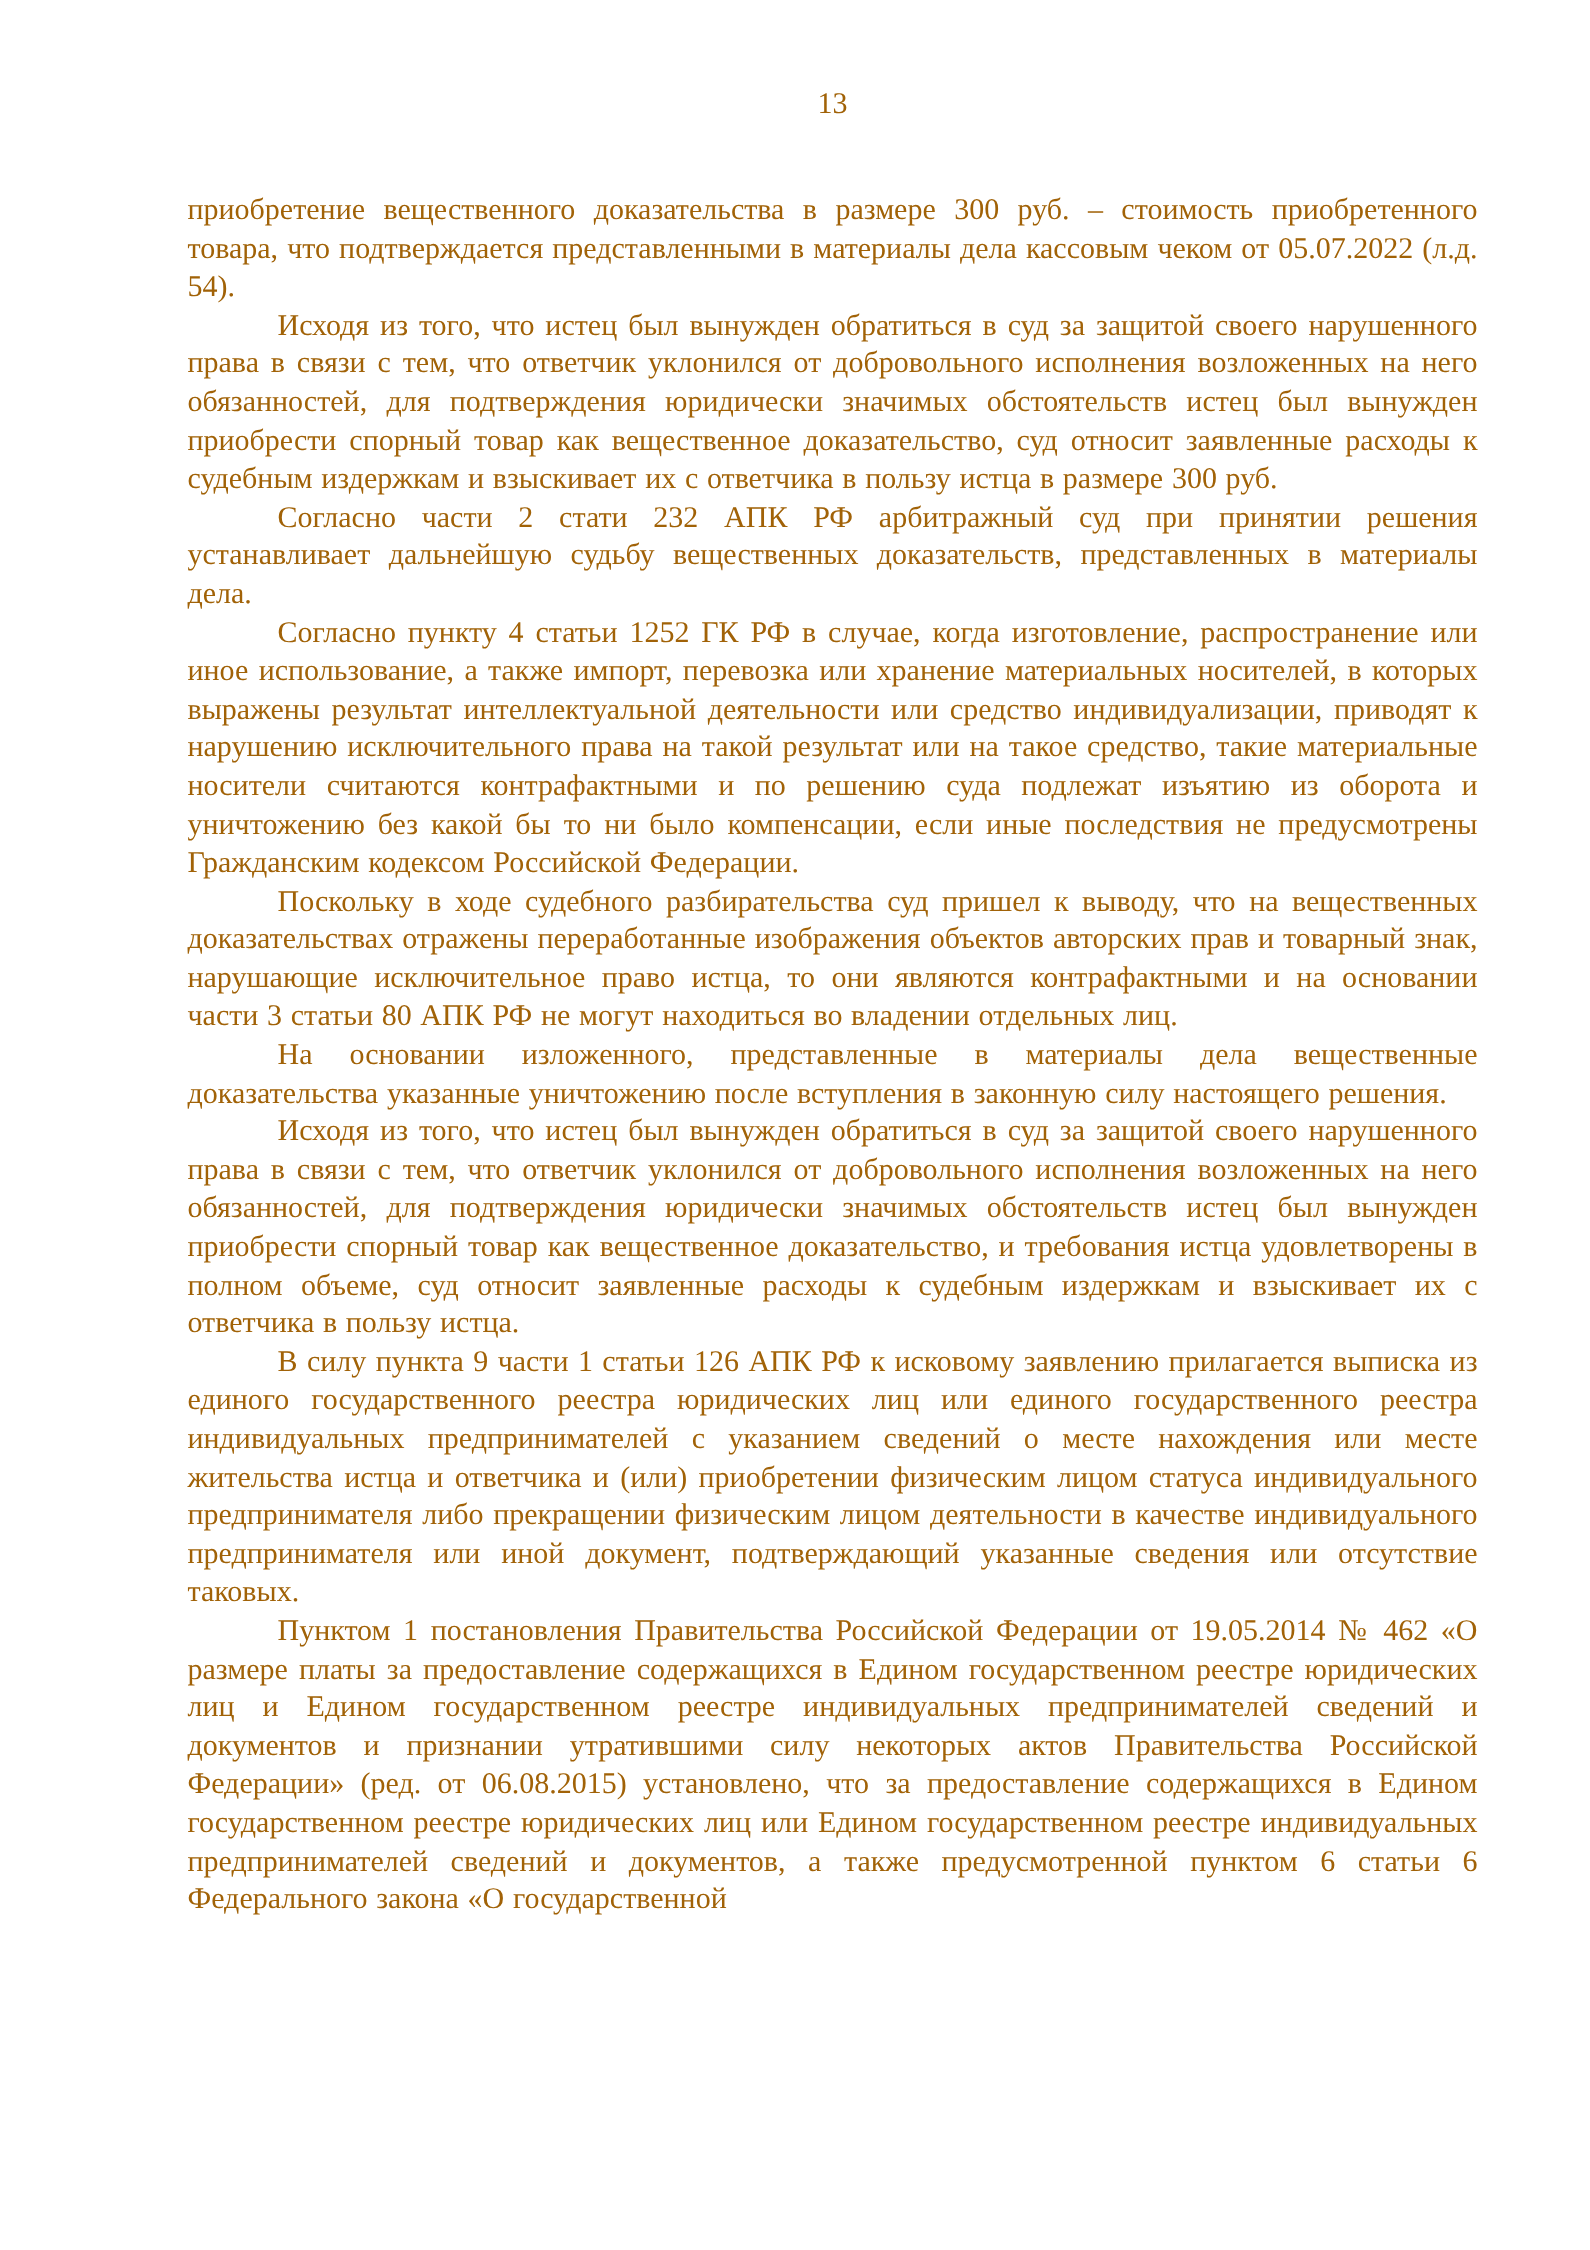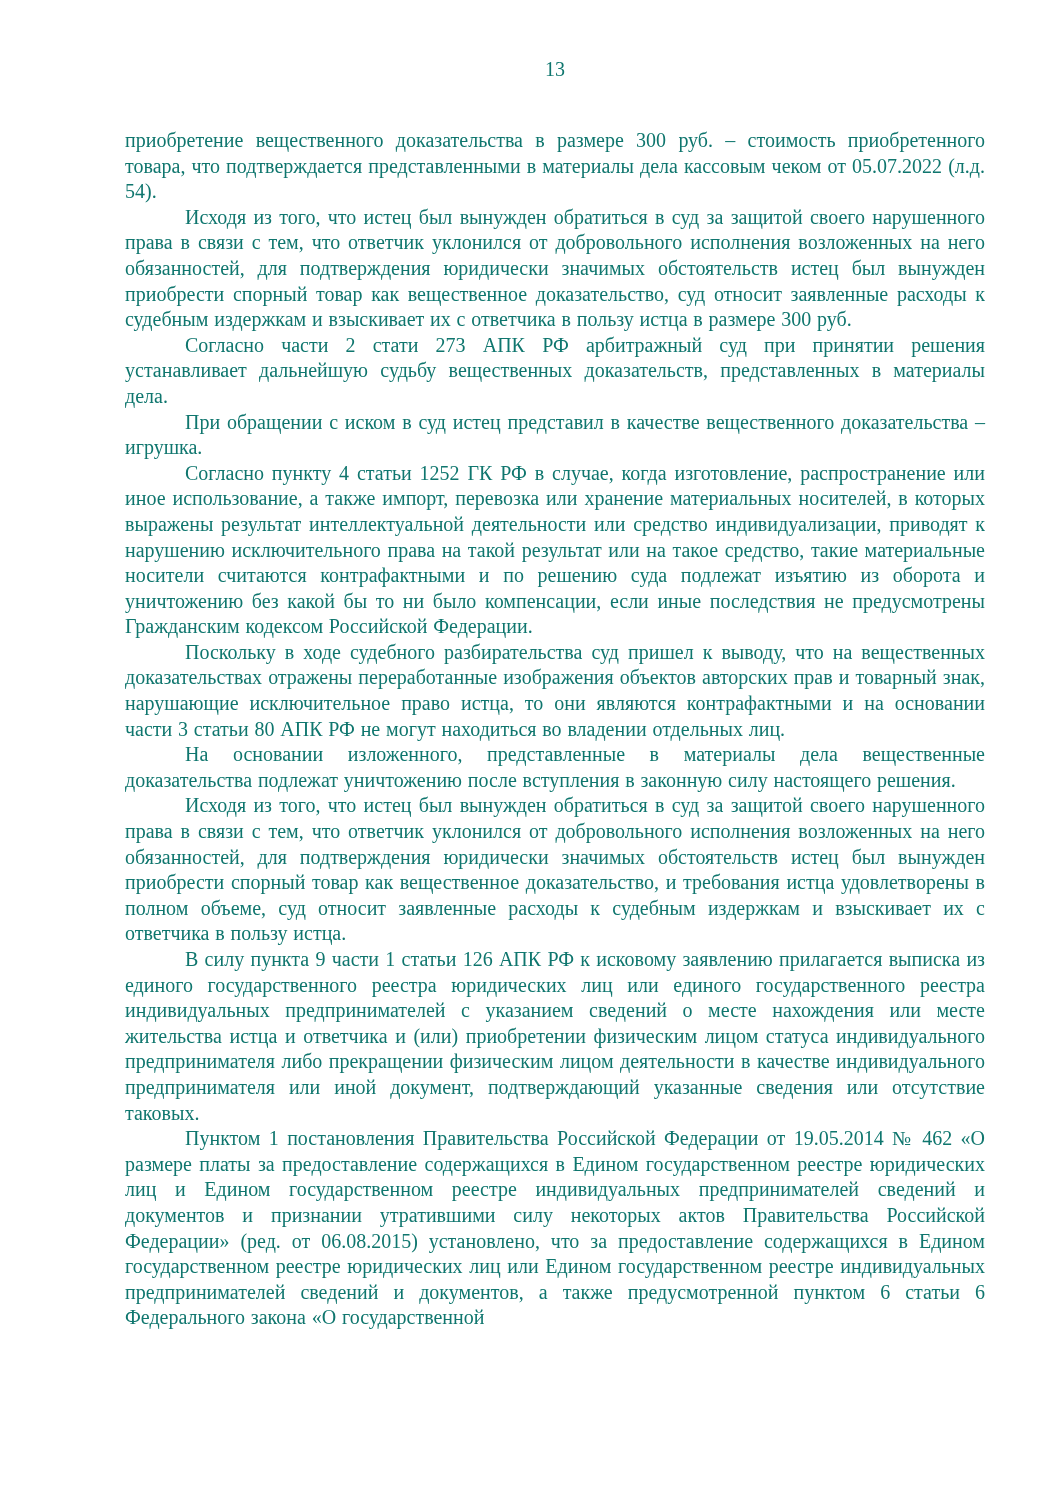--- a/index.html
+++ b/index.html
@@ -5,21 +5,21 @@
   html, body {
     margin: 0;
     padding: 0;
     background: #ffffff;
   }
   .page {
     position: relative;
     width: 1060px;
     height: 1500px;
     background: #ffffff;
-    color: #0f766e;
+    color: #a16207;
     font-family: "Liberation Serif", "DejaVu Serif", serif;
     overflow: hidden;
     box-sizing: border-box;
     padding: 56px 75px 0 125px;
   }
   .page-number {
     text-align: center;
     font-size: 20px;
     line-height: 26px;
     margin: 0 0 46px 0;
@@ -39,22 +39,21 @@
   }
 </style>
 </head>
 <body>
 
 <div class="page">
   <div class="page-number">13</div>
   <div class="doc-body">
       <p class="para no-indent">приобретение вещественного доказательства в размере 300 руб. – стоимость приобретенного товара, что подтверждается представленными в материалы дела кассовым чеком от 05.07.2022 (л.д. 54).</p>
       <p class="para">Исходя из того, что истец был вынужден обратиться в суд за защитой своего нарушенного права в связи с тем, что ответчик уклонился от добровольного исполнения возложенных на него обязанностей, для подтверждения юридически значимых обстоятельств истец был вынужден приобрести спорный товар как вещественное доказательство, суд относит заявленные расходы к судебным издержкам и взыскивает их с ответчика в пользу истца в размере 300 руб.</p>
-      <p class="para">Согласно части 2 стати 273 АПК РФ арбитражный суд при принятии решения устанавливает дальнейшую судьбу вещественных доказательств, представленных в материалы дела.</p>
-      <p class="para">При обращении с иском в суд истец представил в качестве вещественного доказательства – игрушка.</p>
+      <p class="para">Согласно части 2 стати 232 АПК РФ арбитражный суд при принятии решения устанавливает дальнейшую судьбу вещественных доказательств, представленных в материалы дела.</p>
       <p class="para">Согласно пункту 4 статьи 1252 ГК РФ в случае, когда изготовление, распространение или иное использование, а также импорт, перевозка или хранение материальных носителей, в которых выражены результат интеллектуальной деятельности или средство индивидуализации, приводят к нарушению исключительного права на такой результат или на такое средство, такие материальные носители считаются контрафактными и по решению суда подлежат изъятию из оборота и уничтожению без какой бы то ни было компенсации, если иные последствия не предусмотрены Гражданским кодексом Российской Федерации.</p>
       <p class="para">Поскольку в ходе судебного разбирательства суд пришел к выводу, что на вещественных доказательствах отражены переработанные изображения объектов авторских прав и товарный знак, нарушающие исключительное право истца, то они являются контрафактными и на основании части 3 статьи 80 АПК РФ не могут находиться во владении отдельных лиц.</p>
-      <p class="para">На основании изложенного, представленные в материалы дела вещественные доказательства подлежат уничтожению после вступления в законную силу настоящего решения.</p>
+      <p class="para">На основании изложенного, представленные в материалы дела вещественные доказательства указанные уничтожению после вступления в законную силу настоящего решения.</p>
       <p class="para">Исходя из того, что истец был вынужден обратиться в суд за защитой своего нарушенного права в связи с тем, что ответчик уклонился от добровольного исполнения возложенных на него обязанностей, для подтверждения юридически значимых обстоятельств истец был вынужден приобрести спорный товар как вещественное доказательство, и требования истца удовлетворены в полном объеме, суд относит заявленные расходы к судебным издержкам и взыскивает их с ответчика в пользу истца.</p>
       <p class="para">В силу пункта 9 части 1 статьи 126 АПК РФ к исковому заявлению прилагается выписка из единого государственного реестра юридических лиц или единого государственного реестра индивидуальных предпринимателей с указанием сведений о месте нахождения или месте жительства истца и ответчика и (или) приобретении физическим лицом статуса индивидуального предпринимателя либо прекращении физическим лицом деятельности в качестве индивидуального предпринимателя или иной документ, подтверждающий указанные сведения или отсутствие таковых.</p>
       <p class="para">Пунктом 1 постановления Правительства Российской Федерации от 19.05.2014 № 462 «О размере платы за предоставление содержащихся в Едином государственном реестре юридических лиц и Едином государственном реестре индивидуальных предпринимателей сведений и документов и признании утратившими силу некоторых актов Правительства Российской Федерации» (ред. от 06.08.2015) установлено, что за предоставление содержащихся в Едином государственном реестре юридических лиц или Едином государственном реестре индивидуальных предпринимателей сведений и документов, а также предусмотренной пунктом 6 статьи 6 Федерального закона «О государственной</p>
     </div>
 </div>
 
 </body></html>

